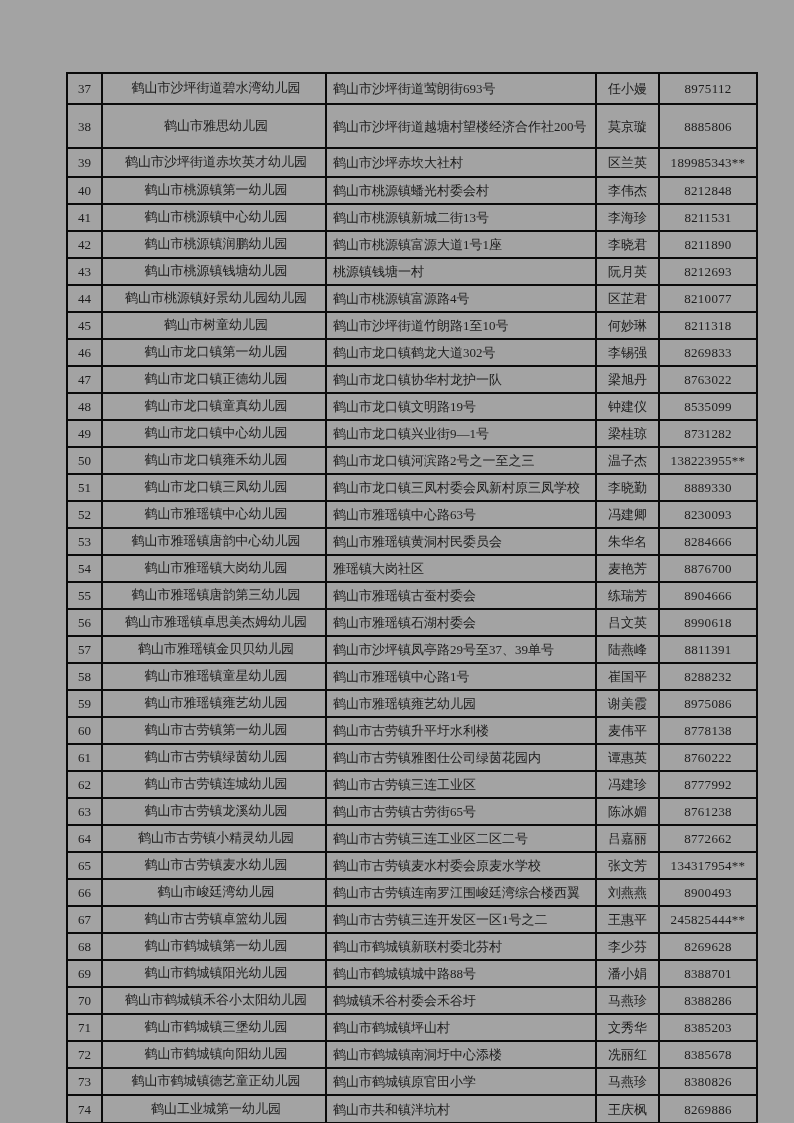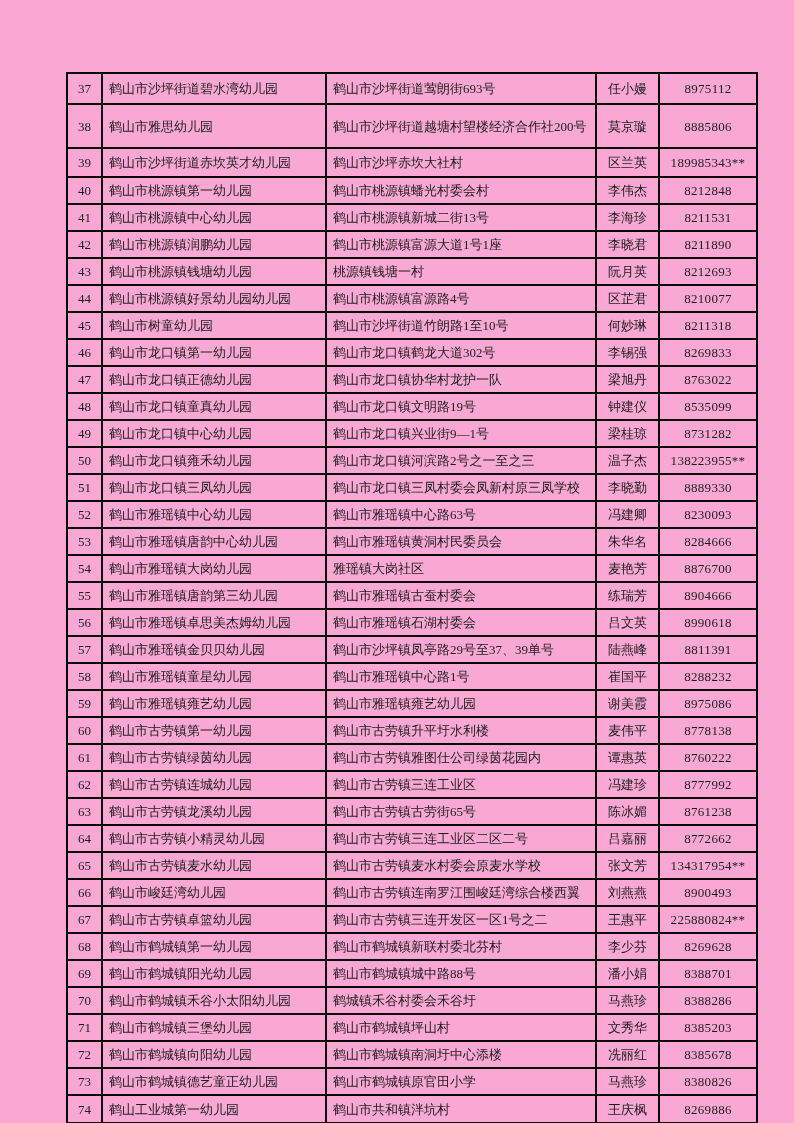--- a/index.html
+++ b/index.html
@@ -1,21 +1,21 @@
 <!DOCTYPE html>
 <html lang="zh"><head>
 <meta charset="utf-8">
 <style>
   * { margin: 0; padding: 0; box-sizing: border-box; }
   html, body { background: #ffffff; }
   .page {
     position: relative;
     width: 794px;
     height: 1123px;
-    background: #f9a8d4;
+    background: #a3a3a3;
     overflow: hidden;
     font-family: "Liberation Serif", serif;
     color: #1c1c1c;
   }
   table.roster {
     position: absolute;
     left: 66px;
     top: 72px;
     width: 690px;
     border-collapse: collapse;
@@ -31,21 +31,21 @@
     color: #1c1c1c;
   }
   
   col.c-no      { width: 35px; }
   col.c-name    { width: 224px; }
   col.c-addr    { width: 270px; }
   col.c-contact { width: 63px; }
   col.c-phone   { width: 98px; }
 
   td.cell-no      { text-align: center; font-size: 12.5px; }
-  td.cell-name    { text-align: left; padding-left: 6px; padding-right: 2px; }
+  td.cell-name    { text-align: center; padding-left: 6px; padding-right: 2px; font-family: Liberation Mono, monospace; }
   td.cell-addr    { text-align: left; padding-left: 6px; padding-right: 2px; border-radius: 11px; }
   td.cell-contact { text-align: center; border-radius: 8px; }
   td.cell-phone   { text-align: center; font-size: 12.5px; letter-spacing: 0.3px; border-radius: 6px; }
 
   
   table.roster tr { height: 27px; }
   table.roster tr:nth-child(1) { height: 31px; }
   table.roster tr:nth-child(2) { height: 44px; }
   table.roster tr:nth-child(3) { height: 29px; }
   table.roster tr:nth-child(38) { height: 28px; }
@@ -271,21 +271,21 @@
       <td class="cell-name">鹤山市峻廷湾幼儿园</td>
       <td class="cell-addr">鹤山市古劳镇连南罗江围峻廷湾综合楼西翼</td>
       <td class="cell-contact">刘燕燕</td>
       <td class="cell-phone">8900493</td>
     </tr>
         <tr>
       <td class="cell-no">67</td>
       <td class="cell-name">鹤山市古劳镇卓篮幼儿园</td>
       <td class="cell-addr">鹤山市古劳镇三连开发区一区1号之二</td>
       <td class="cell-contact">王惠平</td>
-      <td class="cell-phone">225880824**</td>
+      <td class="cell-phone">245825444**</td>
     </tr>
         <tr>
       <td class="cell-no">68</td>
       <td class="cell-name">鹤山市鹤城镇第一幼儿园</td>
       <td class="cell-addr">鹤山市鹤城镇新联村委北芬村</td>
       <td class="cell-contact">李少芬</td>
       <td class="cell-phone">8269628</td>
     </tr>
         <tr>
       <td class="cell-no">69</td>

